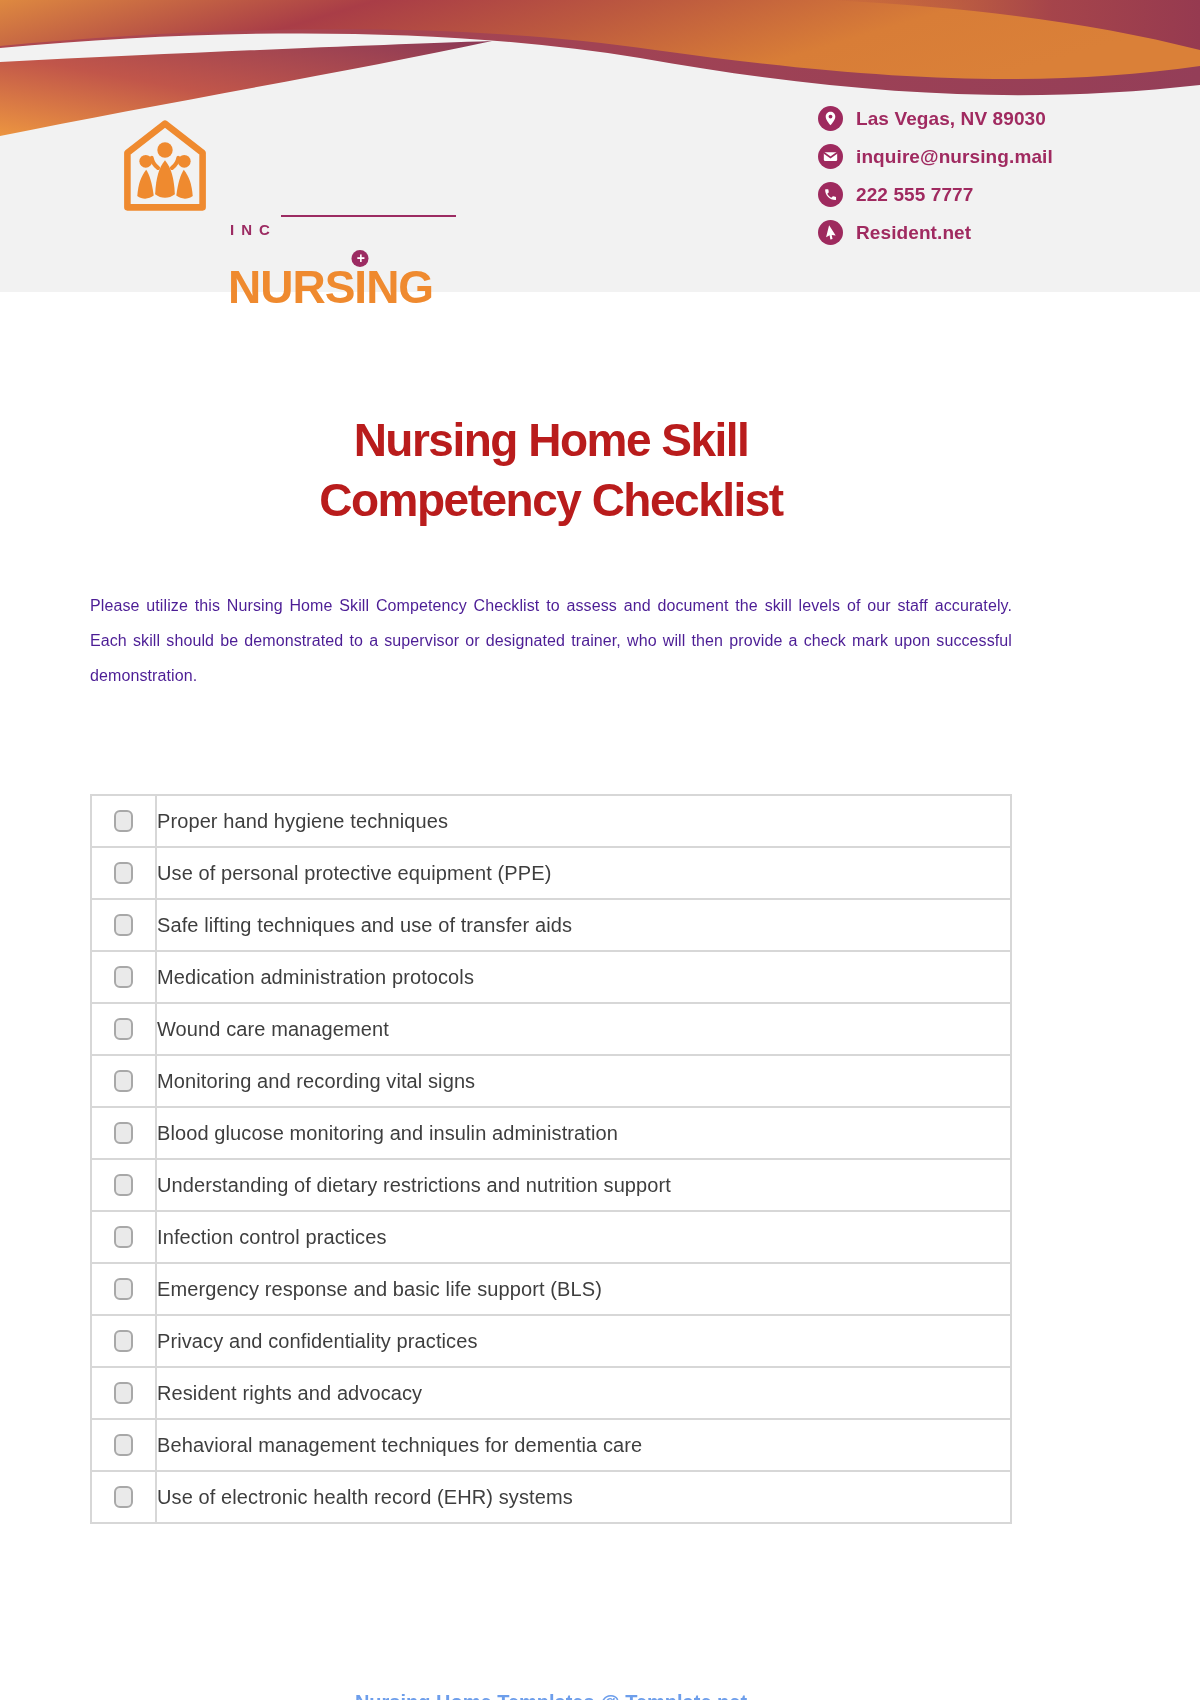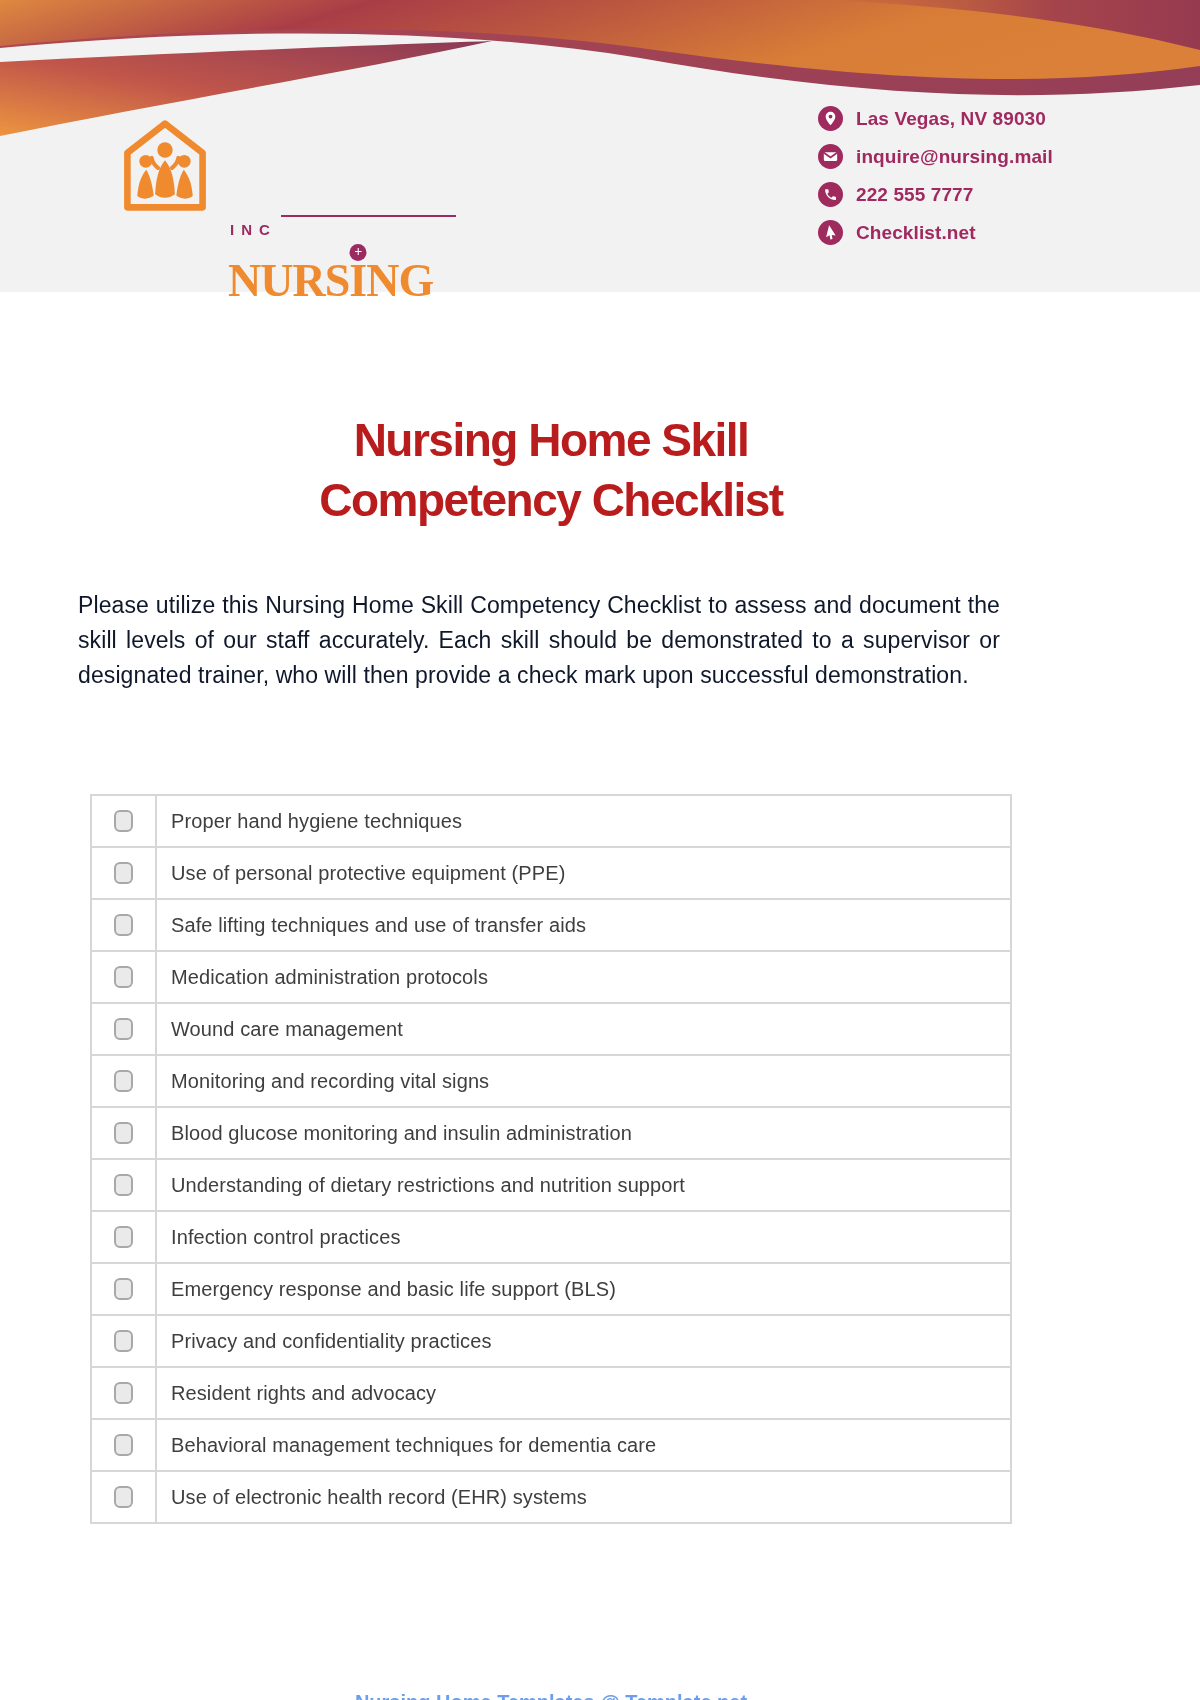--- a/index.html
+++ b/index.html
@@ -12,24 +12,23 @@
   
   .header {
     position:absolute; left:0; top:0; width:1200px; height:292px;
     background:#f2f2f2;
   }
   .wave-svg { position:absolute; left:0; top:0; display:block; }
   
   .logo { position:absolute; left:118px; top:118px; width:340px; height:100px; }
   .logo-house { position:absolute; left:0; top:0; }
   .logo-name {
-    position:absolute; left:110px; top:140px; white-space:nowrap;
+    position:absolute; left:110px; top:146px; white-space:nowrap;
     font-size:46px; font-weight:bold; letter-spacing:-1px; line-height:46px;
     color:#ef8a2f;
-    font-family:Liberation Serif, serif;
   }
   .i-wrap { position:relative; display:inline-block; }
   .plus-badge {
     position:absolute; left:50%; top:-14px; transform:translateX(-50%);
     width:17px; height:17px; border-radius:50%; background:#9c2b62;
     color:#ffffff; font-size:14px; font-weight:bold; line-height:16px;
     text-align:center;
   }
   .logo-sub {
     position:absolute; left:112px; top:70px; width:226px;
@@ -52,37 +51,37 @@
     font-size:19px; font-weight:bold; color:#a02a60; letter-spacing:0.1px;
     white-space:nowrap;
   }
   
   .doc-title {
     position:absolute; left:90px; top:410px; width:922px;
     text-align:center; color:#b91c1c;
     font-size:46px; font-weight:bold; line-height:60px; letter-spacing:-1.5px;
   }
   .intro {
-    position:absolute; left:78px; top:588px; width:922px;
-    font-size:23px; line-height:35px; letter-spacing:0.1px;
-    color:#0f172a; text-align:justify;
+    position:absolute; left:90px; top:588px; width:922px;
+    font-size:16px; line-height:35px; letter-spacing:0.1px;
+    color:#4c1d95; text-align:justify;
   }
   .check-table {
     position:absolute; left:90px; top:794px; width:922px;
     border-collapse:collapse; table-layout:fixed;
   }
   .check-table td { border:2px solid #d7d7d7; vertical-align:middle; }
   .check-table tr { height:52px; }
   .cb-cell { width:65px; text-align:center; }
   .checkbox {
     display:inline-block; width:19px; height:22px; border-radius:6px;
     background:#eaeaea; border:2px solid #a8a8a8; vertical-align:middle;
   }
   .item-cell {
-    padding-left:14px; font-size:20px; color:#3e3e3e; letter-spacing:0.1px;
+    font-size:20px; color:#3e3e3e; letter-spacing:0.1px;
   }
   .footer-link {
     position:absolute; left:90px; top:1690px; width:922px;
     text-align:center; font-size:20px; line-height:24px;
     color:#6d9eeb; font-weight:bold;
   }
 </style>
 </head>
 <body>
 
@@ -162,21 +161,21 @@
             <path fill="#ffffff" d="M6.62 10.79c1.44 2.83 3.76 5.14 6.59 6.59l2.2-2.2c.27-.27.67-.36 1.02-.24 1.12.37 2.33.57 3.57.57.55 0 1 .45 1 1V20c0 .55-.45 1-1 1-9.39 0-17-7.61-17-17 0-.55.45-1 1-1h3.5c.55 0 1 .45 1 1 0 1.25.2 2.45.57 3.57.11.35.03.74-.25 1.02l-2.2 2.2z"></path>
           </g>
         </svg>
         <span class="ctext">222 555 7777</span>
       </li>
       <li>
         <svg class="cicon" viewBox="0 0 24 24" aria-hidden="true">
           <circle cx="12" cy="12" r="12" fill="#9e2a5e"></circle>
           <path d="M9 5.5v12l2.8-2.7 1.7 3.7 1.9-.9-1.7-3.6 3.8-.4z" fill="#ffffff" transform="rotate(14 12 12)"></path>
         </svg>
-        <span class="ctext">Checklist.net</span>
+        <span class="ctext">Resident.net</span>
       </li>
     </ul>
   </div>
 
   <h1 class="doc-title"><span>Nursing Home Skill</span><br><span>Competency Checklist</span></h1>
 
   <p class="intro">Please utilize this Nursing Home Skill Competency Checklist to assess and document the skill levels of our staff accurately. Each skill should be demonstrated to a supervisor or designated trainer, who will then provide a check mark upon successful demonstration.</p>
 
   <table class="check-table">
     <tbody>

